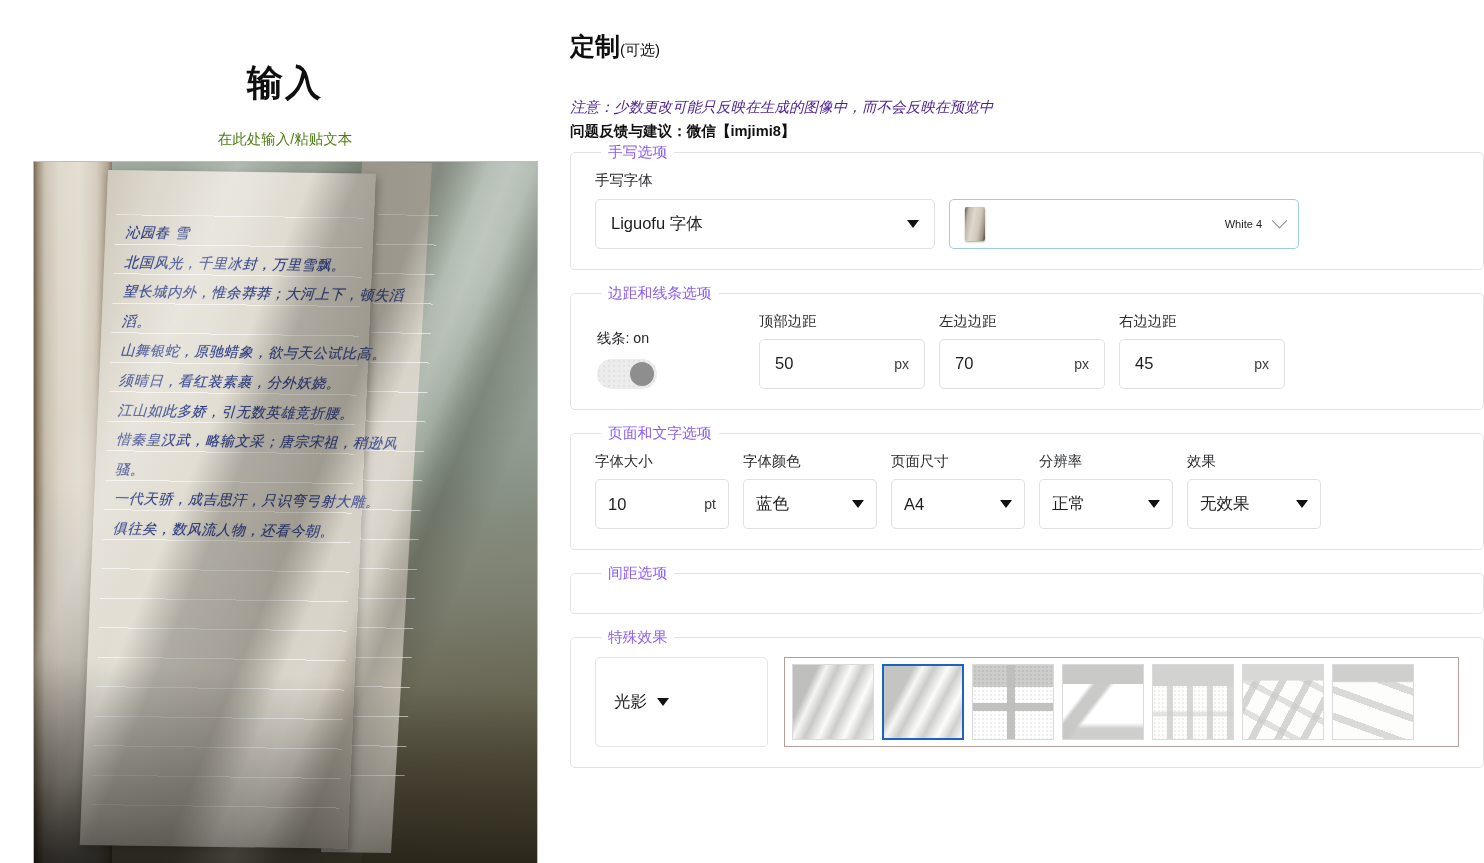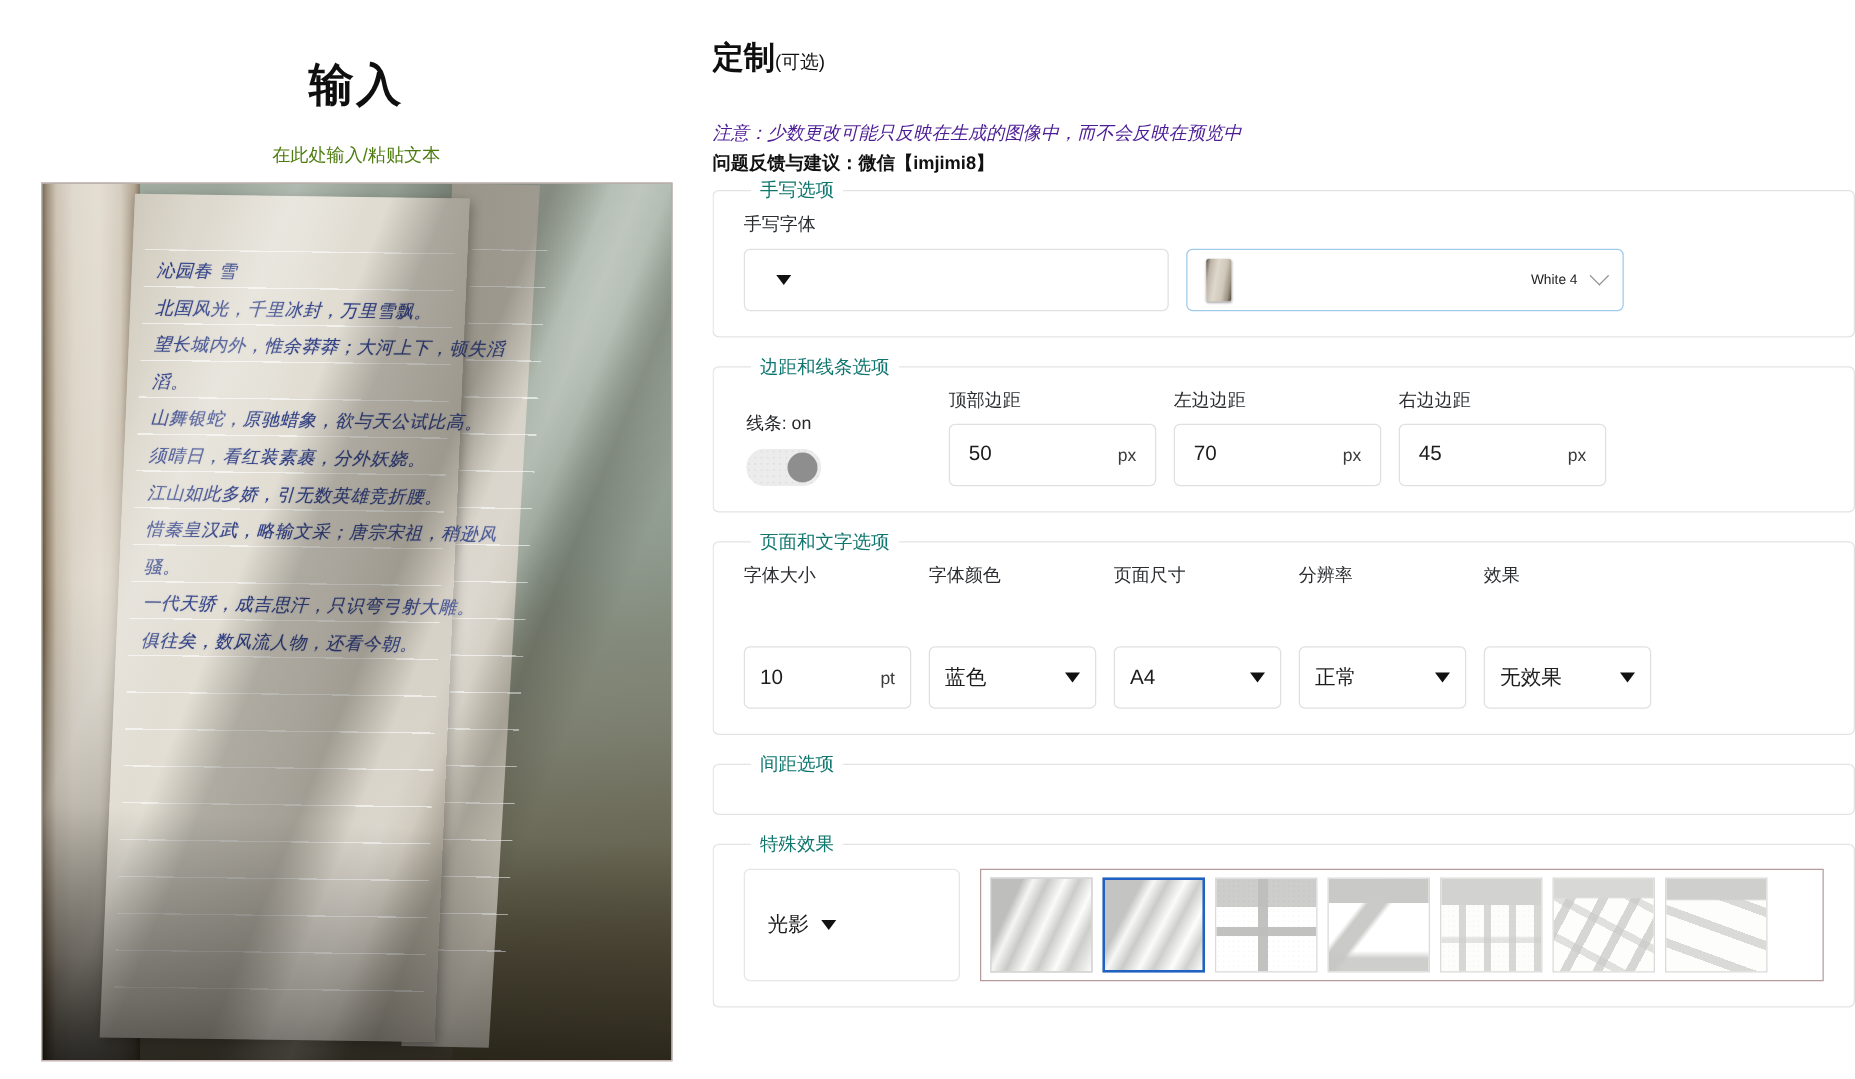--- a/index.html
+++ b/index.html
@@ -11,20 +11,21 @@
     color: #1b1b1b;
     overflow: hidden;
   }
   .page { position: relative; width: 1484px; height: 863px; display: flex; }
 
   
   .left-panel {
     width: 570px;
     flex: 0 0 570px;
     padding-top: 44px;
+    margin-top: 15px;
   }
   .input-title {
     text-align: center;
     font-size: 36px;
     font-weight: bold;
     letter-spacing: 2px;
     color: #0f0f0f;
     margin: 0 0 0 0;
     line-height: 1.35;
   }
@@ -183,21 +184,21 @@
 
   fieldset.group {
     border: 1px solid #e3e3e3;
     border-radius: 5px;
     margin: 0 0 14px 0;
     padding: 10px 24px 20px 24px;
     min-width: 0;
   }
   fieldset.group > legend {
     font-size: 14.8px;
-    color: #0f766e;
+    color: #8b5cf6;
     padding: 0 7px;
     margin-left: 6px;
   }
   .row { display: flex; align-items: flex-end; }
   .field { display: flex; flex-direction: column; }
   .field-label {
     font-size: 14.4px;
     color: #2a2c2f;
     margin-bottom: 9px;
     line-height: 1.2;
@@ -262,21 +263,21 @@
   }
   .toggle .knob {
     position: absolute; right: 3px; top: 3px;
     width: 24px; height: 24px; border-radius: 50%;
     background: #8e8e8e;
   }
   .f-num { width: 166px; margin-left: 14px; }
   .f-num:first-of-type { margin-left: 0; }
 
   
-  .pt-row > .field { margin-right: 14px; gap: 38px; }
+  .pt-row > .field { margin-right: 14px; }
   .f-fsize { width: 134px; }
   .f-fcolor { width: 134px; }
   .f-psize { width: 134px; }
   .f-effect { width: 134px; }
   .f-res { width: 134px; }
   .pt-row .control { padding: 4px 12px; }
 
   
   .fx-row { align-items: flex-start; }
   .fx-select {
@@ -406,20 +407,21 @@
       <div class="note-line2">问题反馈与建议：微信【imjimi8】</div>
     </div>
 
     <fieldset class="group">
       <legend>手写选项</legend>
       <div class="row hw-row">
 
         <div class="field f-font">
           <div class="field-label">手写字体</div>
           <div class="control">
+            <span class="val">Liguofu 字体</span>
             <span class="caret"></span>
           </div>
         </div>
 
         <div class="field f-paper">
           <div class="control focused">
             <span class="paper-thumb"></span>
             <span class="paper-name">White 4</span>
             <span class="chev"></span>
           </div>

